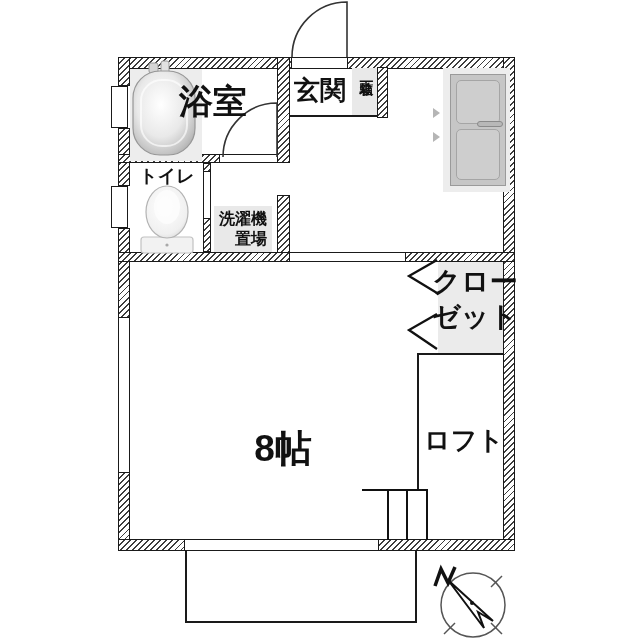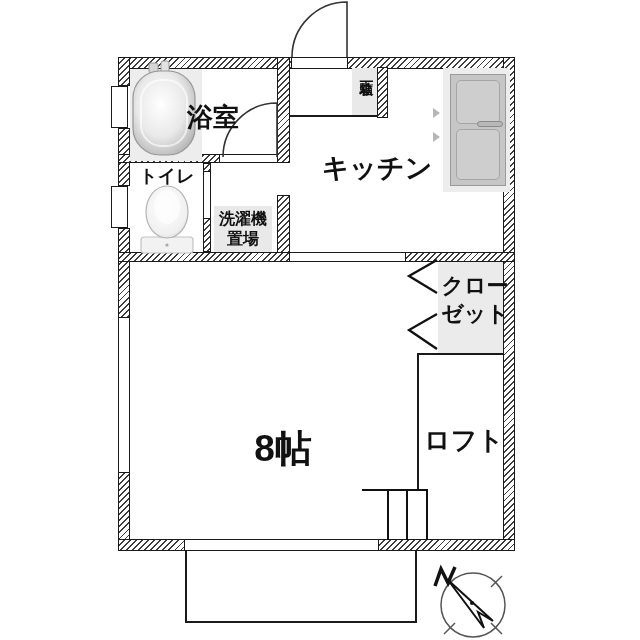--- a/index.html
+++ b/index.html
@@ -121,28 +121,28 @@
       <circle cx="473" cy="605" r="32" fill="none" stroke="#555" stroke-width="1.5"></circle>
       <path d="M491,587 L502,576" stroke="#555" stroke-width="1.5"></path>
       <path d="M491,623 L502,634" stroke="#555" stroke-width="1.5"></path>
       <path d="M455,623 L444,634" stroke="#555" stroke-width="1.5"></path>
       <polygon points="448,580 493,621 478,612 484,628" fill="#fff" stroke="#111" stroke-width="2"></polygon>
       <circle cx="472" cy="603" r="2" fill="#111"></circle>
       <path d="M435,586 L441,569 L448,583 L455,567" fill="none" stroke="#111" stroke-width="3.5"></path>
     </g>
   </svg>
 
-  <div class="lbl" style="left:213px;top:101px;font-size:26px;margin-top:16px;">浴室</div>
+  <div class="lbl" style="left:213px;top:101px;font-size:34px;">浴室</div>
+  <div class="lbl" style="left:320px;top:90px;font-size:26px;">玄関</div>
   <div class="lbl vtext" style="left:357px;top:70px;font-size:13.5px;transform:none;">下駄箱</div>
-  <div class="lbl" style="left:377px;top:169px;font-size:27px;">キッチン</div>
   <div class="lbl" style="left:167px;top:176px;font-size:18px;">トイレ</div>
-  <div class="lbl" style="left:243px;top:229px;font-size:16px;">
+  <div class="lbl" style="left:243px;top:229px;font-size:16px;text-align:right;">
     <span>洗濯機</span><br>
     <span>置場</span>
   </div>
-  <div class="lbl" style="left:475px;top:299px;font-size:22px;">
+  <div class="lbl" style="left:475px;top:299px;font-size:28px;">
     <span>クロー</span><br>
     <span>ゼット</span>
   </div>
   <div class="lbl" style="left:283px;top:420px;font-size:37px;margin-top:29px;">8帖</div>
   <div class="lbl" style="left:464px;top:440px;font-size:26px;">ロフト</div>
 
 </div>
 
 </body></html>

